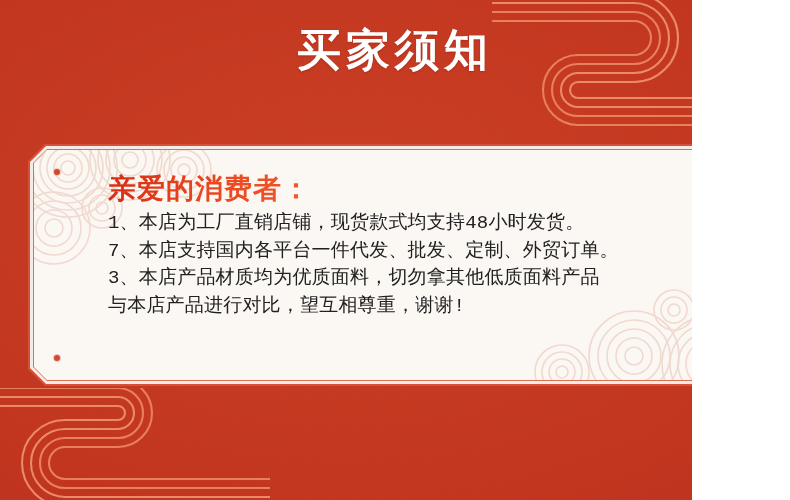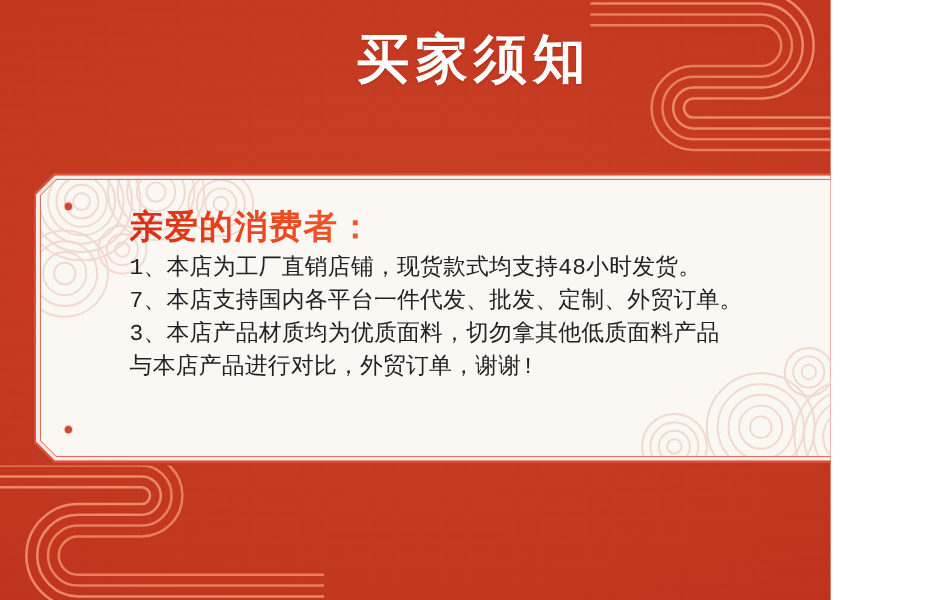--- a/index.html
+++ b/index.html
@@ -283,20 +283,20 @@
       <div class="corner-dot" id="dot-tr"></div>
       <div class="corner-dot" id="dot-bl"></div>
       <div class="corner-dot" id="dot-br"></div>
 
       <div id="card-content">
         <div id="notice-heading">亲爱的消费者：</div>
         <ul id="notice-lines">
           <li>1、本店为工厂直销店铺，现货款式均支持48小时发货。</li>
           <li>7、本店支持国内各平台一件代发、批发、定制、外贸订单。</li>
           <li>3、本店产品材质均为优质面料，切勿拿其他低质面料产品</li>
-          <li>与本店产品进行对比，外贸订单，谢谢!</li>
+          <li>与本店产品进行对比，望互相尊重，谢谢!</li>
         </ul>
       </div>
 
     </div>
   </div>
 
 </div>
 
 </body></html>

